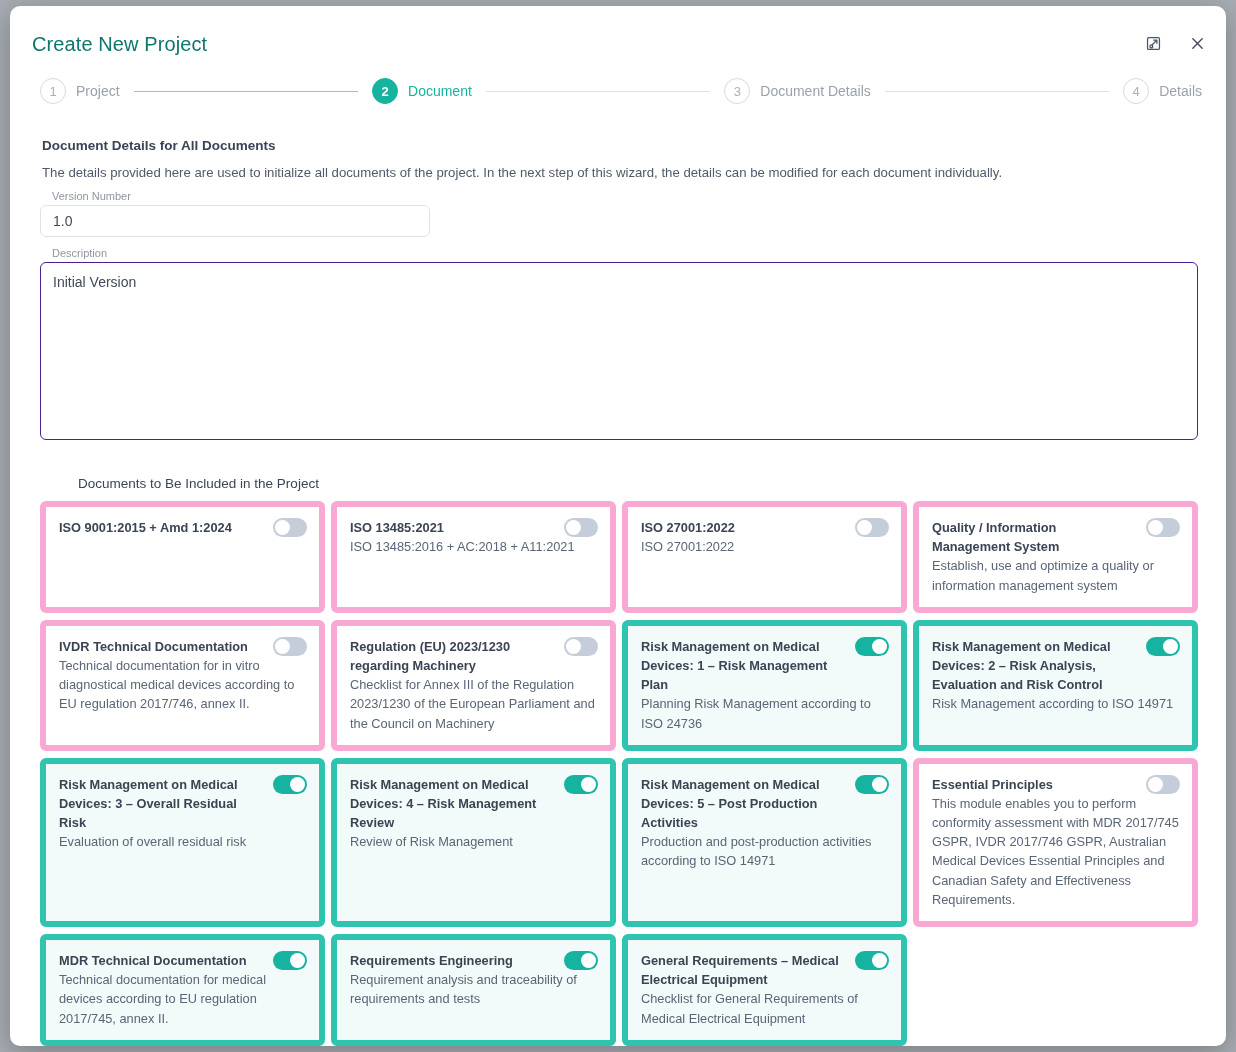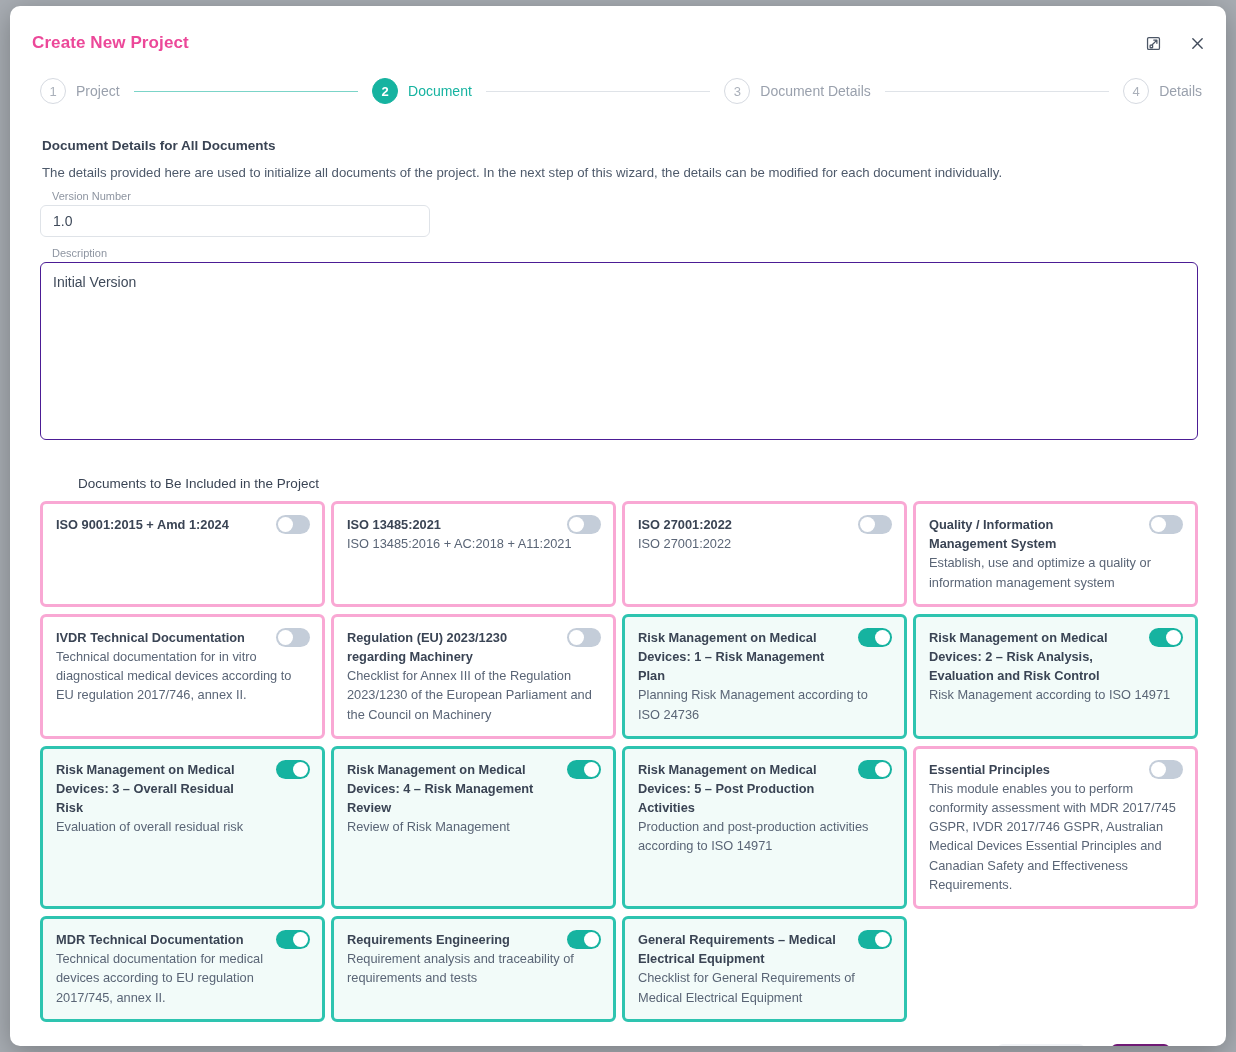--- a/index.html
+++ b/index.html
@@ -28,23 +28,23 @@
   }
 
   
   #modal-header {
     position: relative;
     height: 62px;
   }
   #modal-title {
     position: absolute;
     left: 22px; top: 27px;
-    font-size: 17px;
-    font-weight: bold;
-    color: #ec4899;
+    font-size: 20px;
+    font-weight: normal;
+    color: #0f766e;
     letter-spacing: .1px;
   }
   .header-actions {
     position: absolute;
     right: 16px; top: 24px;
     display: flex;
     align-items: center;
     gap: 18px;
   }
   .hdr-btn {
@@ -157,21 +157,21 @@
     padding-left: 36px;
   }
   #docs-grid {
     display: grid;
     grid-template-columns: repeat(4, 1fr);
     gap: 7px 6px;
     grid-auto-rows: min-content;
   }
   .doc-card {
     position: relative;
-    border: 3px solid #f9a8d4;
+    border: 6px solid #f9a8d4;
     border-radius: 6px;
     background: #fff;
     padding: 11px 13px 12px 13px;
     min-height: 66px;
     cursor: pointer;
   }
   .doc-card.on {
     border-color: #2ec4b0;
     background: #f2fbf9;
   }

